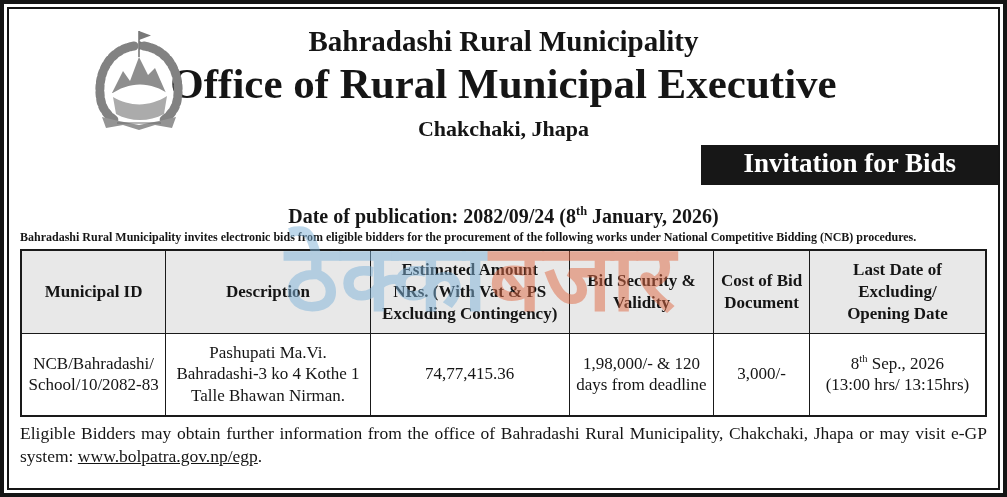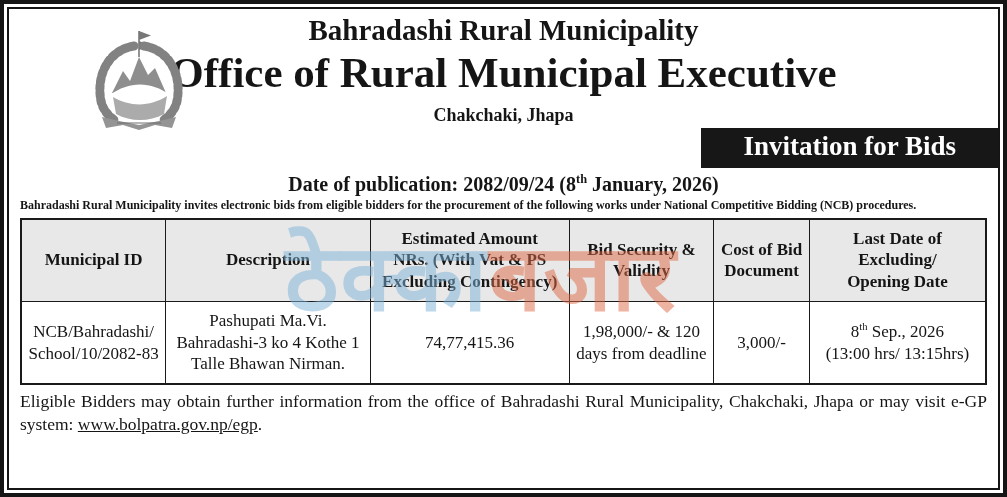--- a/index.html
+++ b/index.html
@@ -11,40 +11,40 @@
     background: #fff;
     border: 4px solid #151515;
     padding: 3px;
     position: relative;
     overflow: hidden;
   }
   .inner {
     width: 100%; height: 100%;
     border: 2px solid #151515;
     position: relative;
-    padding-top: 5px;
+    padding-top: 16px;
     overflow: hidden;
   }
 
   .emblem { position: absolute; left: 80px; top: 20px; width: 100px; height: 112px; }
 
   .head { text-align: center; }
   .org-name   { font-size: 29px; font-weight: bold; line-height: 1.15; }
   .office-name{ font-size: 43px; font-weight: bold; line-height: 1.2; }
-  .addr       { font-size: 18px; font-weight: bold; line-height: 1.45; margin-top: 3px; }
+  .addr       { font-size: 22px; font-weight: bold; line-height: 1.45; margin-top: 3px; }
 
   .banner-wrap { text-align: right; margin-top: 0; }
   .banner {
     display: inline-block;
     background: #171717; color: #fff;
     font-size: 27px; font-weight: bold;
     padding: 3px 42px 6px 42px;
   }
 
-  .pubdate { font-size: 20px; font-weight: bold; margin-top: 5px; }
+  .pubdate { font-size: 20px; font-weight: bold; margin-top: 20px; }
   sup { font-size: 0.62em; vertical-align: super; line-height: 0; }
 
   .intro {
     font-size: 12px; line-height: 1.3;
     text-align: justify;
     margin: 2px 11px 4px 11px;
     font-weight: bold;
   }
 
   table.bids {

